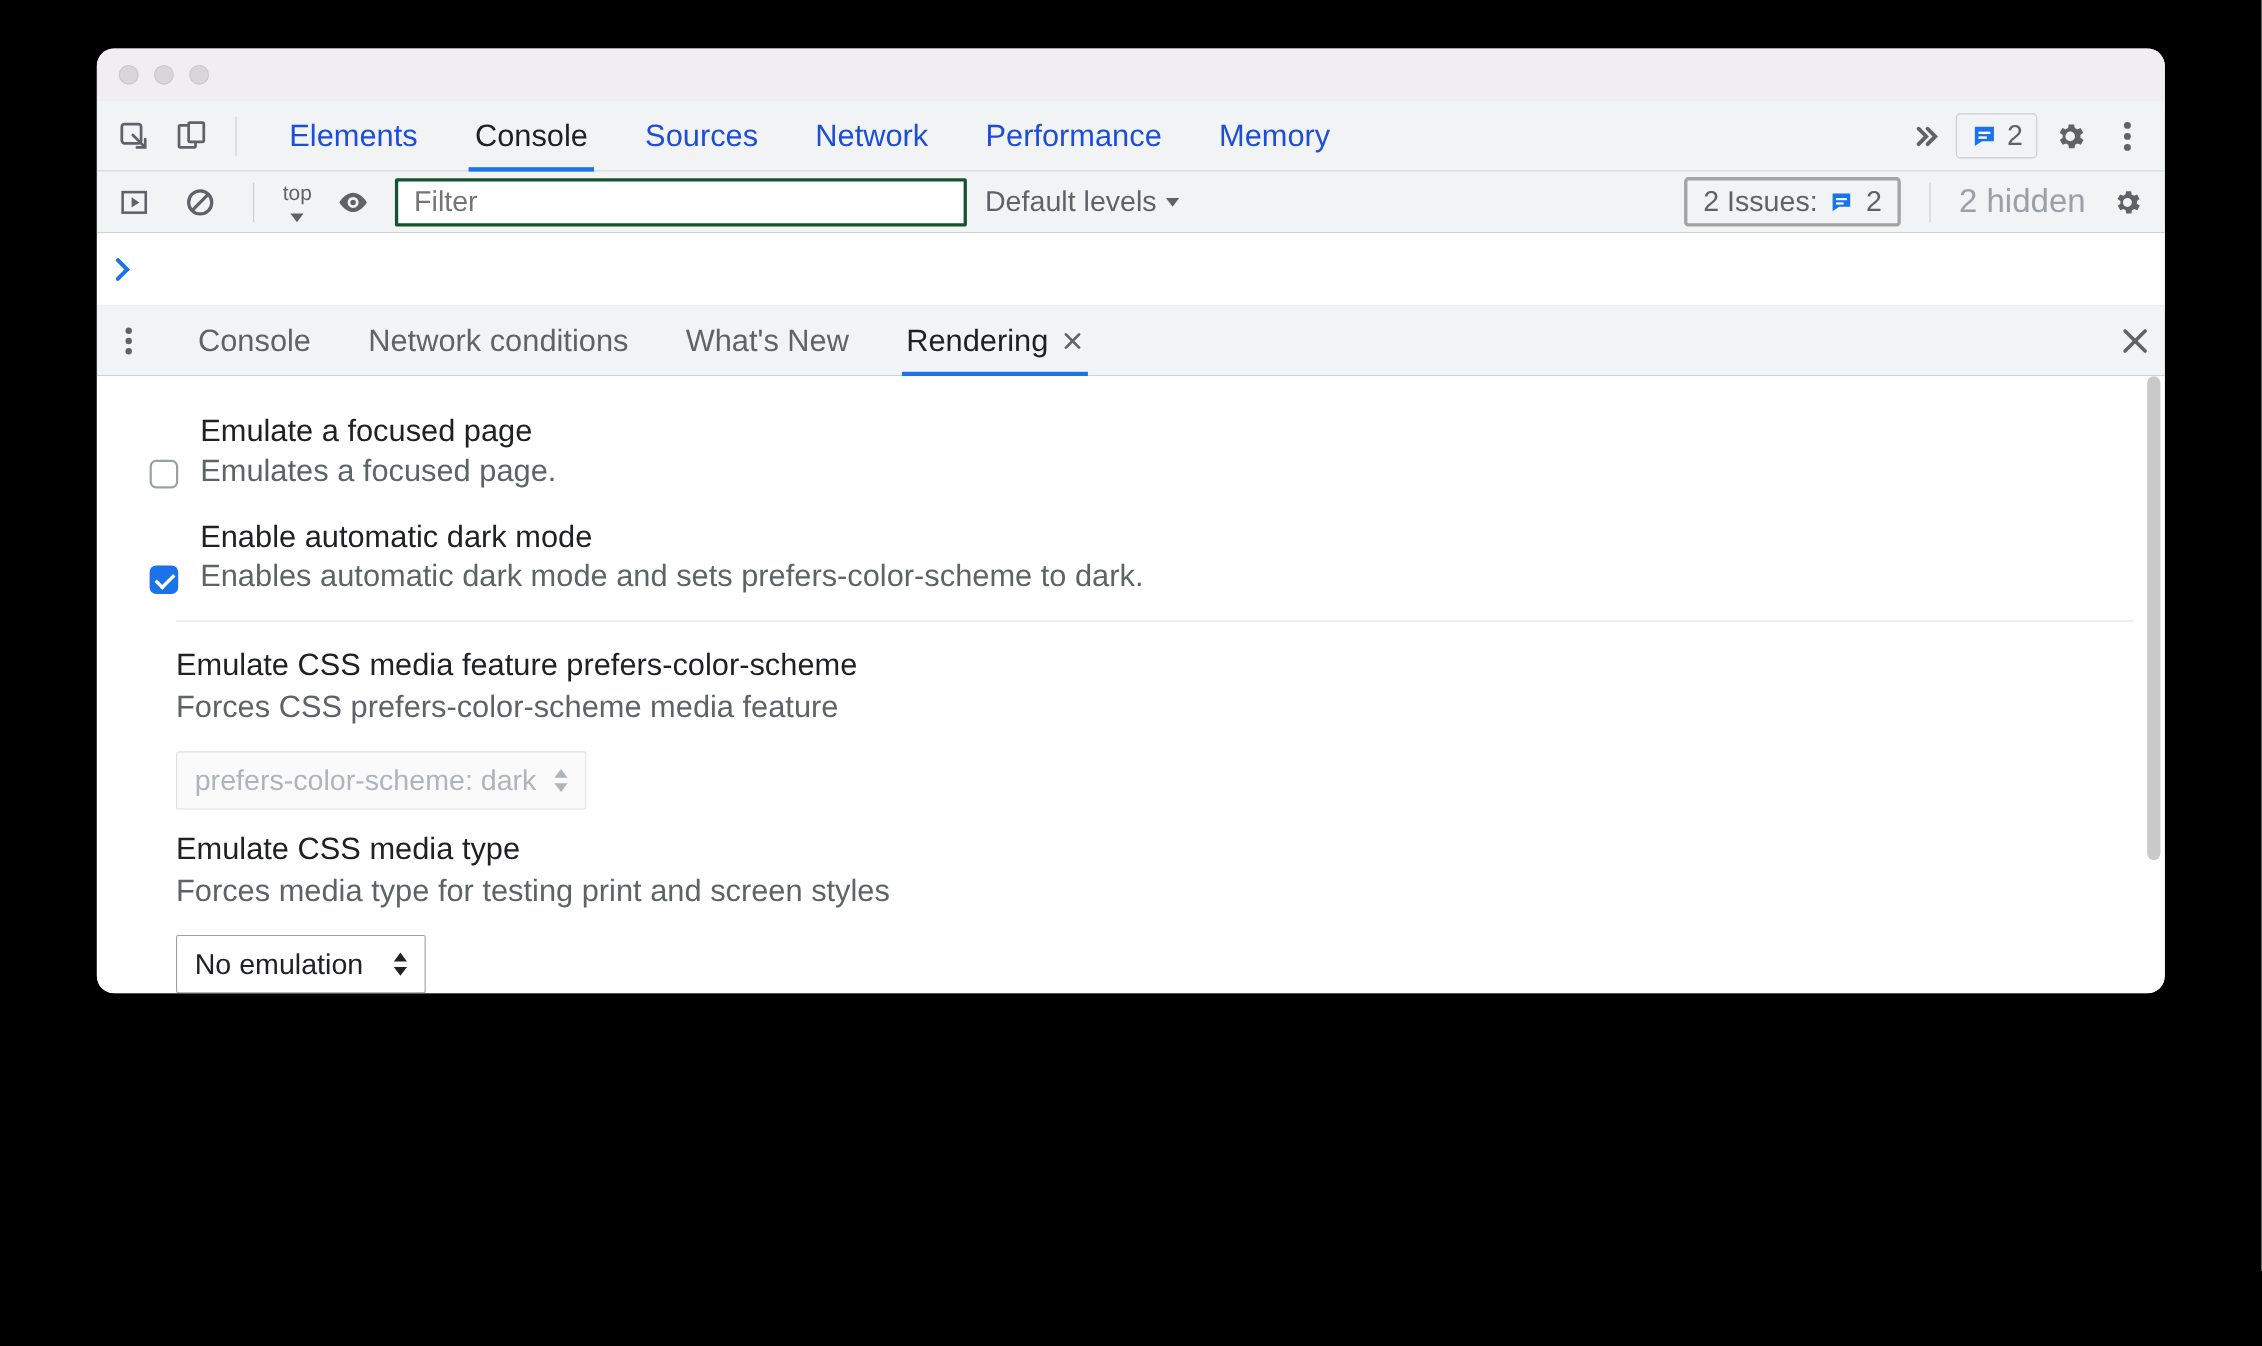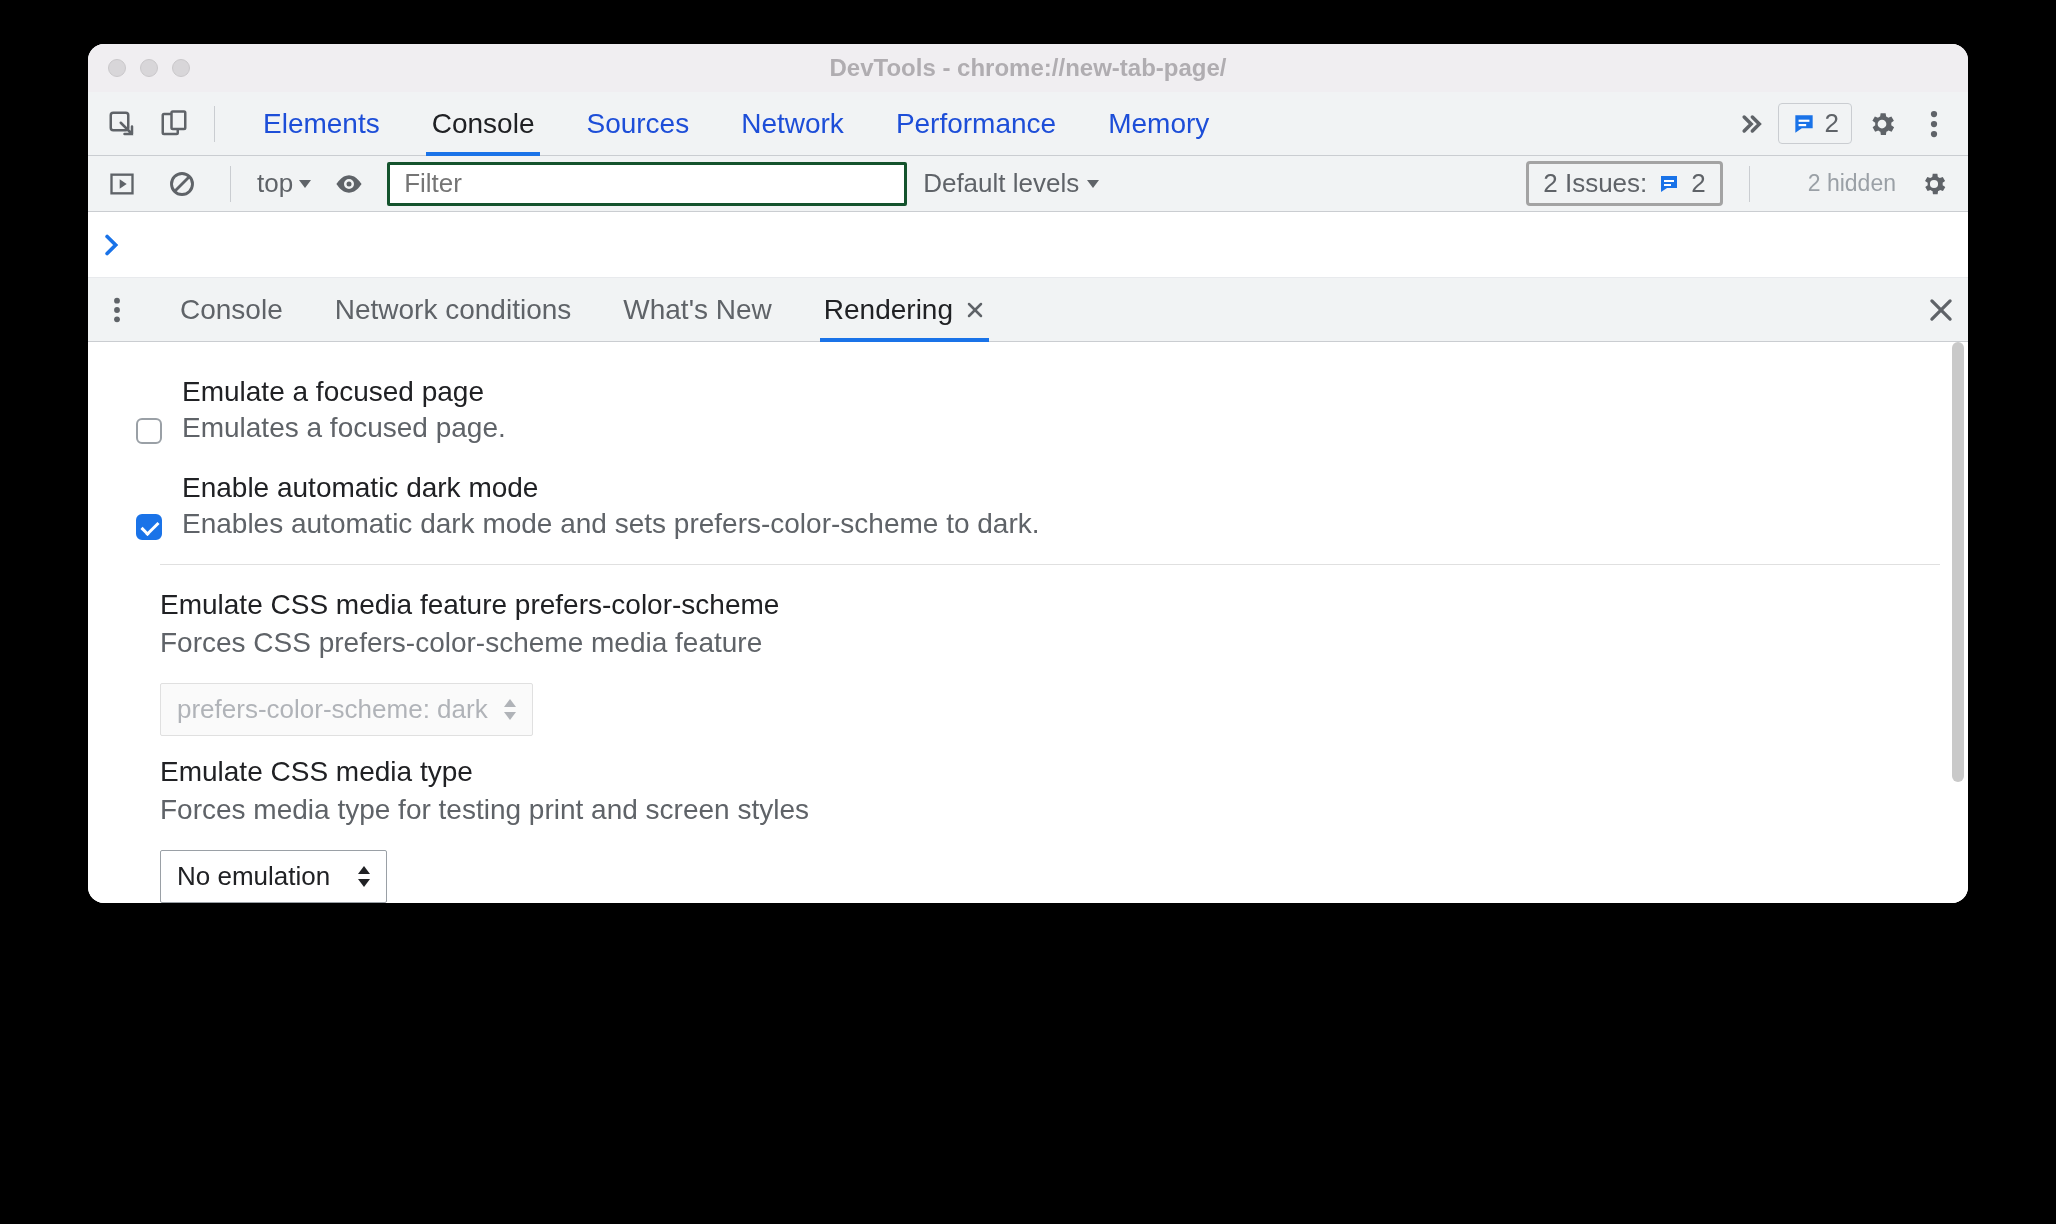--- a/index.html
+++ b/index.html
@@ -66,27 +66,27 @@
 .issues-badge {
   display:flex; align-items:center; gap:8px; border:1px solid #cacdd1; border-radius:4px; padding:4px 12px; font-size:26px; color:#5f6368;
 }
 
 .console-toolbar {
   height: 56px;
   background:#f1f3f4;
   border-bottom:1px solid #cacdd1;
   display:flex; align-items:center; padding:0 12px; gap:16px;
 }
-.dropdown-label { font-size:26px; color:#5f6368; display:flex; align-items:center; gap:6px; }
+.dropdown-label { font-size:19px; color:#5f6368; display:flex; align-items:center; gap:6px;flex-direction:column; }
 .filter-input {
   flex: 0 0 520px; height:44px; border:3px solid #14532d; background:#fff; border-radius:2px; font-size:26px; color:#5f6368; padding:0 14px;
 }
 .levels-label { font-size:26px; color:#5f6368; display:flex; align-items:center; gap:8px; }
 .issues-box { border:3px solid #a3a3a3; border-radius:4px; padding:4px 14px; display:flex; align-items:center; gap:10px; font-size:26px; color:#5f6368; }
-.hidden-txt { color:#9aa0a6; font-size:23px;margin-left:32px; }
+.hidden-txt { color:#9aa0a6; font-size:30px; }
 
 .console-prompt {
   height: 66px; background:#fff; display:flex; align-items:center; padding:0 16px; font-size:26px; color:#1a73e8; border-bottom:1px solid #e8eaed;
 }
 
 .drawer-tabs {
   height:64px; background:#f1f3f4; border-bottom:1px solid #cacdd1; display:flex; align-items:center; padding:0 14px; gap:44px;
 }
 .drawer-tab { font-size:28px; color:#5f6368; height:100%; display:flex; align-items:center; position:relative; gap:12px; padding:0 4px; }
 .drawer-tab.active { color:#202124; }
@@ -128,21 +128,20 @@
 <body>
 
 <div class="window">
 
   <div class="titlebar">
     <div class="traffic-lights">
       <div class="traffic-light"></div>
       <div class="traffic-light"></div>
       <div class="traffic-light"></div>
     </div>
-    <div class="window-title">DevTools - chrome://new-tab-page/</div>
   </div>
 
   <div class="main-toolbar">
     <div class="toolbar-btn">
       <svg width="30" height="30" viewBox="0 0 24 24" fill="none" stroke="#5f6368" stroke-width="2">
           <rect x="3" y="3" width="14" height="14" rx="2"></rect>
           <path d="M11 11 L20 20 M20 14 L20 20 L14 20" stroke-linecap="round"></path>
         </svg>
     </div>
     <div class="toolbar-btn">

